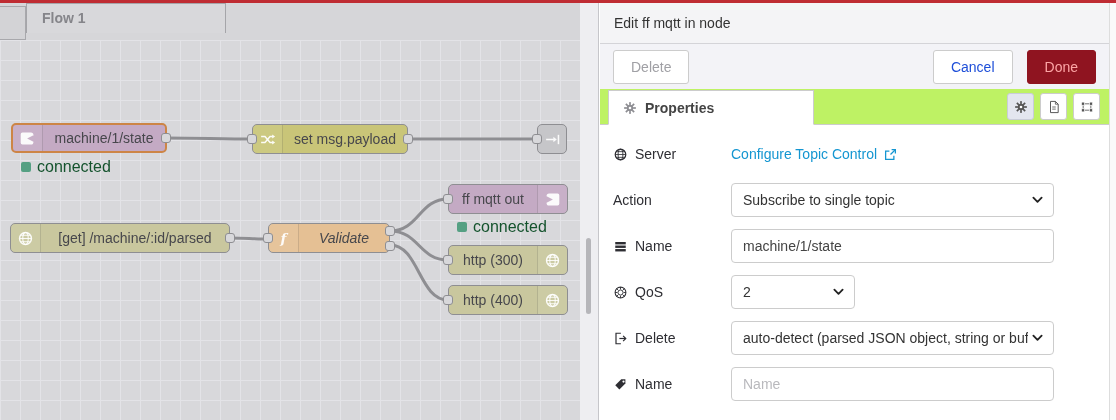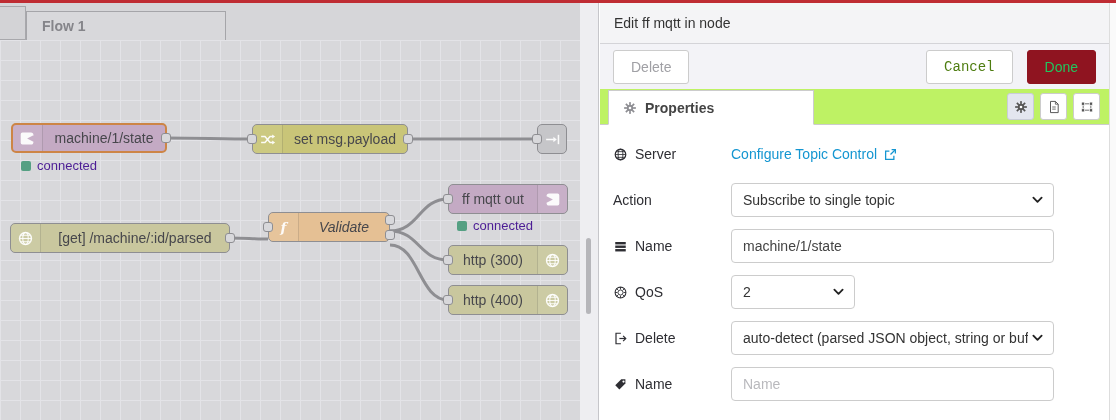--- a/index.html
+++ b/index.html
@@ -7,21 +7,21 @@
   body { font-family: "Liberation Sans", sans-serif; background: #fff; }
   .app { position: relative; width: 1116px; height: 420px; overflow: hidden; }
 
   
   .deploy-line { position: absolute; top: 0; left: 0; width: 1116px; height: 3px; background: #bf2c33; z-index: 30; }
 
   
   .canvas { position: absolute; left: 0; top: 3px; width: 580px; height: 417px; background: #d8d8db; overflow: hidden; }
   .tabbar { position: absolute; top: 0; left: 0; width: 100%; height: 37px; background: #d6d6d9; }
   .tab-partial { position: absolute; left: -10px; top: 3px; width: 36px; height: 34px; border: 1px solid #a8a8ac; background: #d3d3d6; }
-  .tab-active { position: absolute; left: 26px; top: 8px; width: 200px; height: 30px; border: 1px solid #a5a5a9; border-bottom: none; background: #d8d8db; color: #85858a; font-size: 14px; font-weight: bold; line-height: 29px; padding-left: 15px; }
+  .tab-active { position: absolute; left: 26px; top: 0; width: 200px; height: 30px; border: 1px solid #a5a5a9; border-bottom: none; background: #d8d8db; color: #85858a; font-size: 14px; font-weight: bold; line-height: 29px; padding-left: 15px; }
   .grid { position: absolute; top: 37px; left: 0; right: 0; bottom: 0; background-color: #d8d8db;
     background-image: linear-gradient(to right, #e3e3e7 1px, transparent 1px), linear-gradient(to bottom, #e3e3e7 1px, transparent 1px);
     background-size: 20px 20px; }
   .wires { position: absolute; top: 0; left: 0; width: 100%; height: 100%; }
   .wires path { stroke: #8e8e92; stroke-width: 3; fill: none; }
 
   .node { position: absolute; height: 30px; border: 1px solid #8e8e92; border-radius: 5px; display: flex; align-items: stretch; color: #47474c; font-size: 14px; }
   .node.selected { border: 2px solid #cd8546; }
   .node .nlabel { flex: 1; display: flex; align-items: center; justify-content: center; padding: 0 6px; white-space: nowrap; overflow: hidden; }
   .icon-region { width: 30px; display: flex; align-items: center; justify-content: center; background: rgba(255,255,255,0.07); color: rgba(255,255,255,0.93); }
@@ -36,35 +36,35 @@
   .node-link .icon-region { background: transparent; border: none; }
 
   .port { position: absolute; width: 10px; height: 10px; background: #d8d8db; border: 1px solid #8e8e92; border-radius: 3px; }
   .port.pin  { left: -6px; top: 50%; transform: translateY(-50%); }
   .port.pout { right: -6px; top: 50%; transform: translateY(-50%); }
   .port.po1 { right: -6px; top: 2px;  transform: none; }
   .port.po2 { right: -6px; top: 17px; transform: none; }
 
   .node-status { position: absolute; top: 33px; left: 8px; display: flex; align-items: center; gap: 6px; }
   .status-dot { width: 10px; height: 10px; border-radius: 2px; background: #55a083; }
-  .status-text { font-size: 13px; color: #4c1d95; white-space: nowrap; }
+  .status-text { font-size: 16px; color: #14532d; white-space: nowrap; }
 
   
   .scroll-strip { position: absolute; left: 580px; top: 3px; width: 19px; height: 417px; background: #eeeef1; border-right: 1px solid #c6c6ca; }
   .scroll-thumb { position: absolute; left: 6px; top: 235px; width: 5px; height: 76px; background: #b6b6ba; border-radius: 3px; }
 
   
   .tray { position: absolute; left: 600px; top: 3px; width: 516px; height: 417px; background: #fff; }
   .tray-right-rail { position: absolute; right: 0; top: 0; bottom: 0; width: 7px; background: #fafafa; border-left: 1px solid #ddd; }
   .tray-header { height: 41px; background: #f4f4f6; border-bottom: 1px solid #d4d4d8; display: flex; align-items: center; padding-left: 14px; font-size: 14px; font-weight: normal; color: #333; }
   .tray-toolbar { height: 45px; background: #f3f3f7; display: flex; align-items: center; padding: 0 20px 0 13px; gap: 14px; }
   .btn { height: 34px; padding: 0 17px; background: #fff; border: 1px solid #ccc; border-radius: 3px; font-size: 14px; font-family: inherit; cursor: pointer; }
   .btn-delete { color: #a0a0a5; }
-  .btn-cancel { color: #4d7c0f; margin-left: auto; font-family: Liberation Mono, monospace; }
-  .btn-done { background: #8f1420; border-color: #8f1420; color: #22c55e; }
+  .btn-cancel { color: #1d4ed8; margin-left: auto; }
+  .btn-done { background: #8f1420; border-color: #8f1420; color: #fca5a5; }
 
   .tray-tabs { height: 36px; background: #bef264; border-bottom: 1px solid #ccc; position: relative; }
   .tab-props { position: absolute; left: 8px; top: 1px; width: 206px; height: 35px; background: #fff; border: 1px solid #ccc; border-bottom: 1px solid #fff; display: flex; align-items: center; gap: 8px; padding-left: 14px; font-size: 14px; font-weight: bold; color: #444; }
   .tab-props .gear { color: #8d8d92; }
   .tabs-btns { position: absolute; right: 16px; top: 4px; display: flex; gap: 6px; }
   .icon-btn { width: 27px; height: 27px; border: 1px solid #ccc; border-radius: 3px; background: #fff; display: flex; align-items: center; justify-content: center; color: #555; cursor: pointer; }
   .icon-btn.active { background: #e3e6ef; border-color: #c9ccd8; }
 
   .tray-form { padding: 12px 16px 0 13px; background: #fff; }
   .form-row { display: flex; align-items: center; height: 34px; margin-bottom: 12px; }
@@ -228,21 +228,21 @@
       <div class="node node-http" style="left:10px;top:183px;width:220px">
         <div class="icon-region lft">
           <svg class="i16">
               <use href="#sym-globe"></use>
             </svg>
         </div>
         <div class="nlabel">[get] /machine/:id/parsed</div>
         <div class="port pout"></div>
       </div>
 
-      <div class="node node-fn" style="left:268px;top:172px;width:122px">
+      <div class="node node-fn" style="left:268px;top:183px;width:122px">
         <div class="icon-region lft">
           <svg class="i16">
               <use href="#sym-fn"></use>
             </svg>
         </div>
         <div class="nlabel">Validate</div>
         <div class="port pin"></div>
         <div class="port po1"></div>
         <div class="port po2"></div>
       </div>

